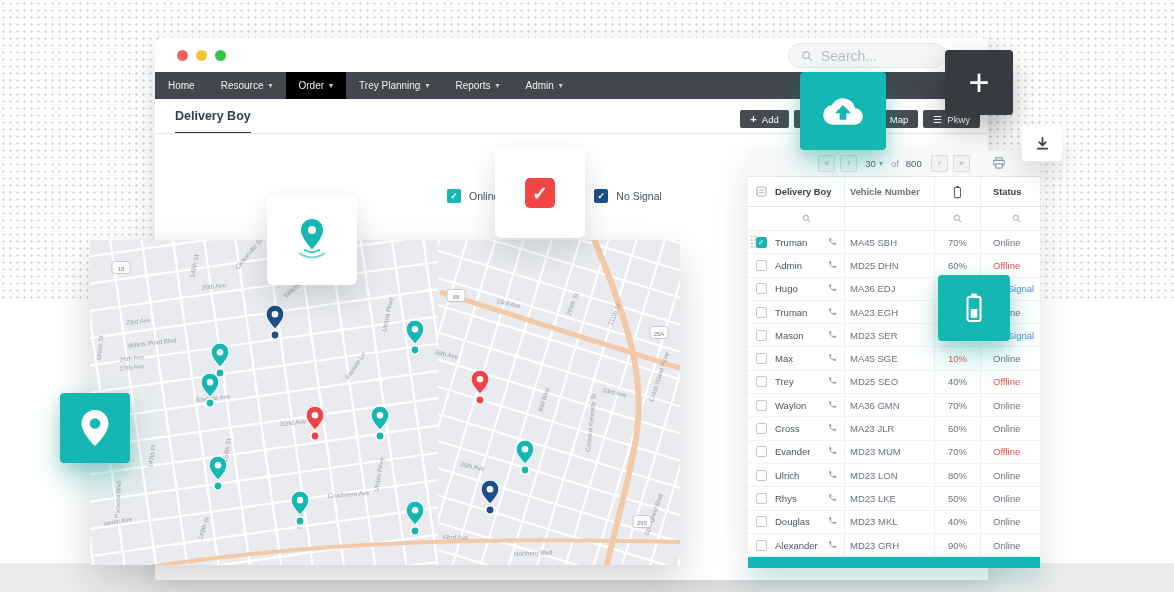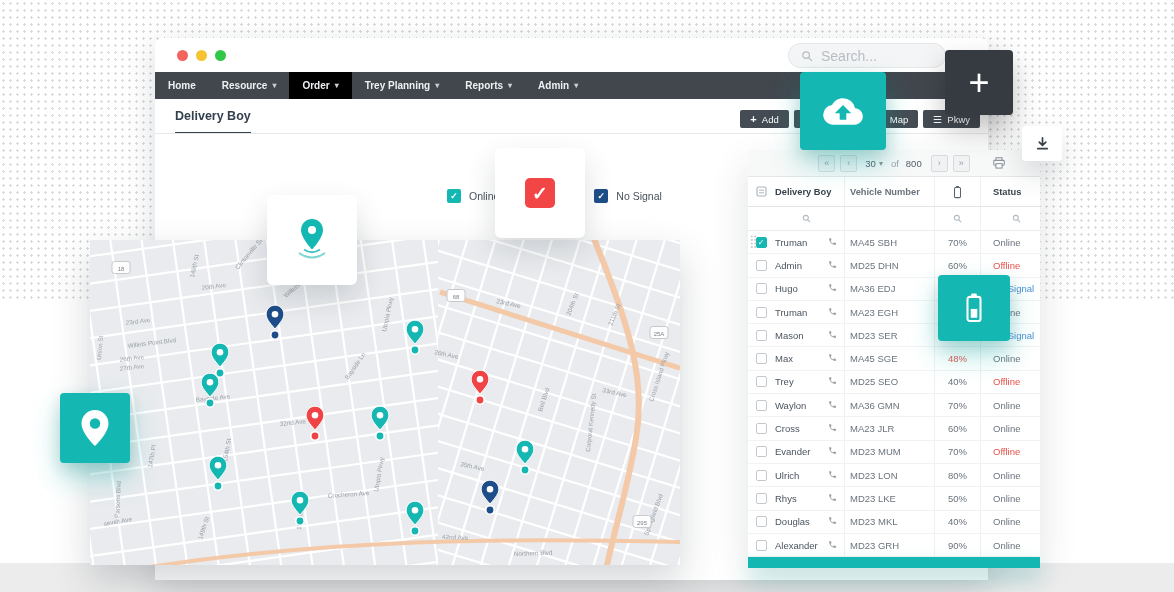--- a/index.html
+++ b/index.html
@@ -17,21 +17,21 @@
   .chrome { position:relative; height:34px; }
   .lights { position:absolute; left:22px; top:12px; display:flex; gap:8px; }
   .light { width:11px; height:11px; border-radius:50%; }
   .light.red{background:#f4645f;} .light.yellow{background:#f7c431;} .light.green{background:#33c748;}
   .search-pill { position:absolute; right:42px; top:5px; width:158px; height:25px; border-radius:13px;
     background:#f4f5f6; border:1px solid #e4e6e8; display:flex; align-items:center; gap:8px;
     padding:0 12px; color:#b7bdc4; font-size:14px; }
 
   .navbar { position:relative; height:27px; background:#42474e; display:flex; align-items:stretch; }
   .nav-item { display:flex; align-items:center; gap:5px; padding:0 13px; color:#eef1f3;
-    font-size:10px; font-weight:700; cursor:pointer; }
+    font-size:10px; font-weight:400; cursor:pointer; }
   .nav-item.active { background:#000000; }
   .nav-caret { font-size:8px; color:#c8ced4; }
   .nav-search { position:absolute; right:14px; top:0; bottom:0; display:flex; align-items:center; color:#fff; }
 
   .title-row { display:flex; justify-content:space-between; align-items:flex-start; padding:10px 8px 0 20px; }
   .page-title { font-size:12.5px; font-weight:700; color:#33404e; padding-bottom:9px;
     border-bottom:2px solid #33404e; }
   .divider { position:absolute; left:0; right:0; top:95px; border-top:1px solid #e7e9eb; }
   .toolbar { display:flex; gap:5px; margin-top:1px; }
   .tbtn { height:18px; display:flex; align-items:center; gap:5px; background:#454b53; color:#fff;
@@ -606,21 +606,21 @@
           <div class="cell c1">
             <span class="cb"></span>
           </div>
           <div class="cell c2">
             <span class="nm">Max</span>
             <span><svg width="9" height="9" viewBox="0 0 24 24">
                 <path d="M6.62 10.79c1.44 2.83 3.76 5.14 6.59 6.59l2.2-2.21c.27-.27.67-.36 1.02-.24 1.12.37 2.33.57 3.57.57.55 0 1 .45 1 1V20c0 .55-.45 1-1 1-9.39 0-17-7.61-17-17 0-.55.45-1 1-1h3.5c.55 0 1 .45 1 1 0 1.25.2 2.45.57 3.57.11.35.03.74-.25 1.02l-2.2 2.2z" fill="#97a0a8"></path>
               </svg></span>
           </div>
           <div class="cell c3 sep">MA45 SGE</div>
-          <div class="cell c4 sep" style="color:#e8504a">48%</div>
+          <div class="cell c4 sep" style="color:#e8504a">10%</div>
           <div class="cell c5 sep" style="color:#6a737d">Online</div>
         </div>
         <div class="trow">
           <div class="cell c1">
             <span class="cb"></span>
           </div>
           <div class="cell c2">
             <span class="nm">Trey</span>
             <span><svg width="9" height="9" viewBox="0 0 24 24">
                 <path d="M6.62 10.79c1.44 2.83 3.76 5.14 6.59 6.59l2.2-2.21c.27-.27.67-.36 1.02-.24 1.12.37 2.33.57 3.57.57.55 0 1 .45 1 1V20c0 .55-.45 1-1 1-9.39 0-17-7.61-17-17 0-.55.45-1 1-1h3.5c.55 0 1 .45 1 1 0 1.25.2 2.45.57 3.57.11.35.03.74-.25 1.02l-2.2 2.2z" fill="#97a0a8"></path>

